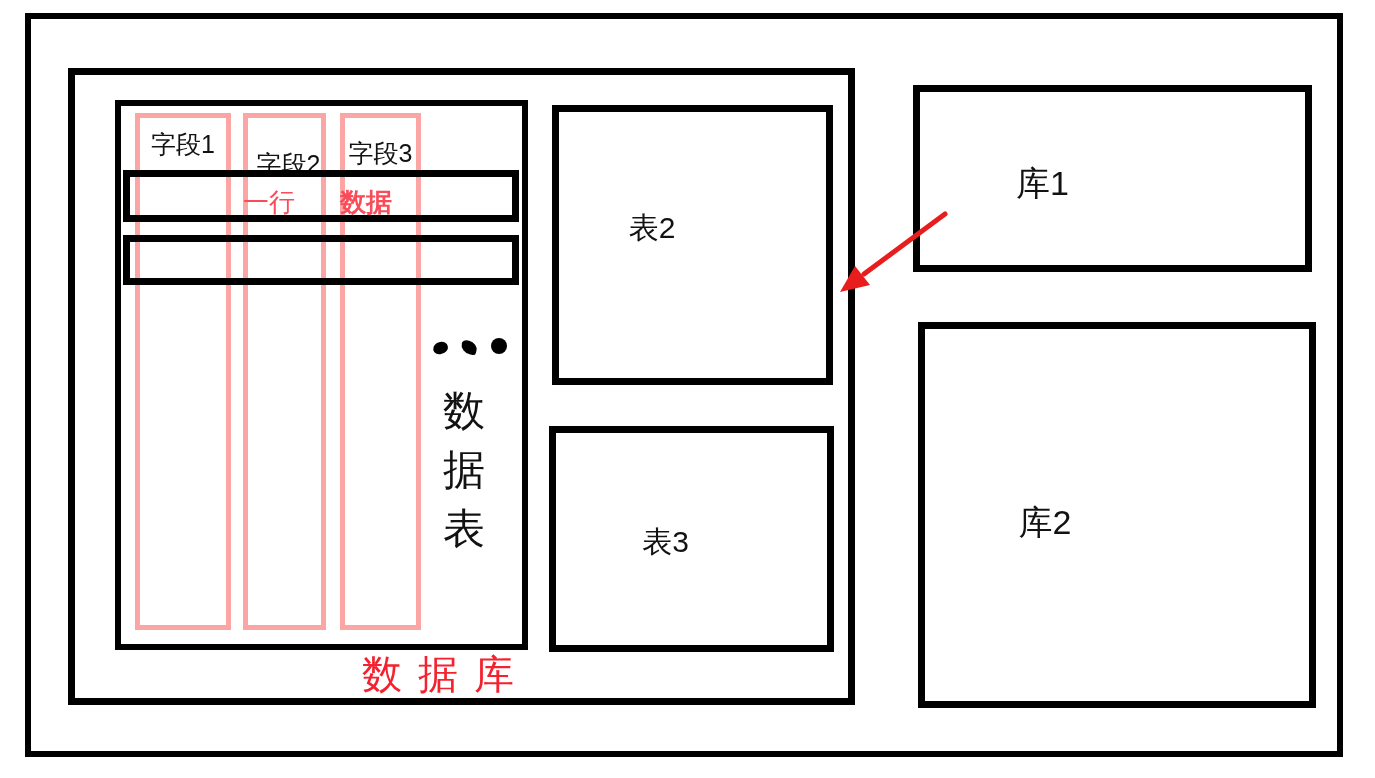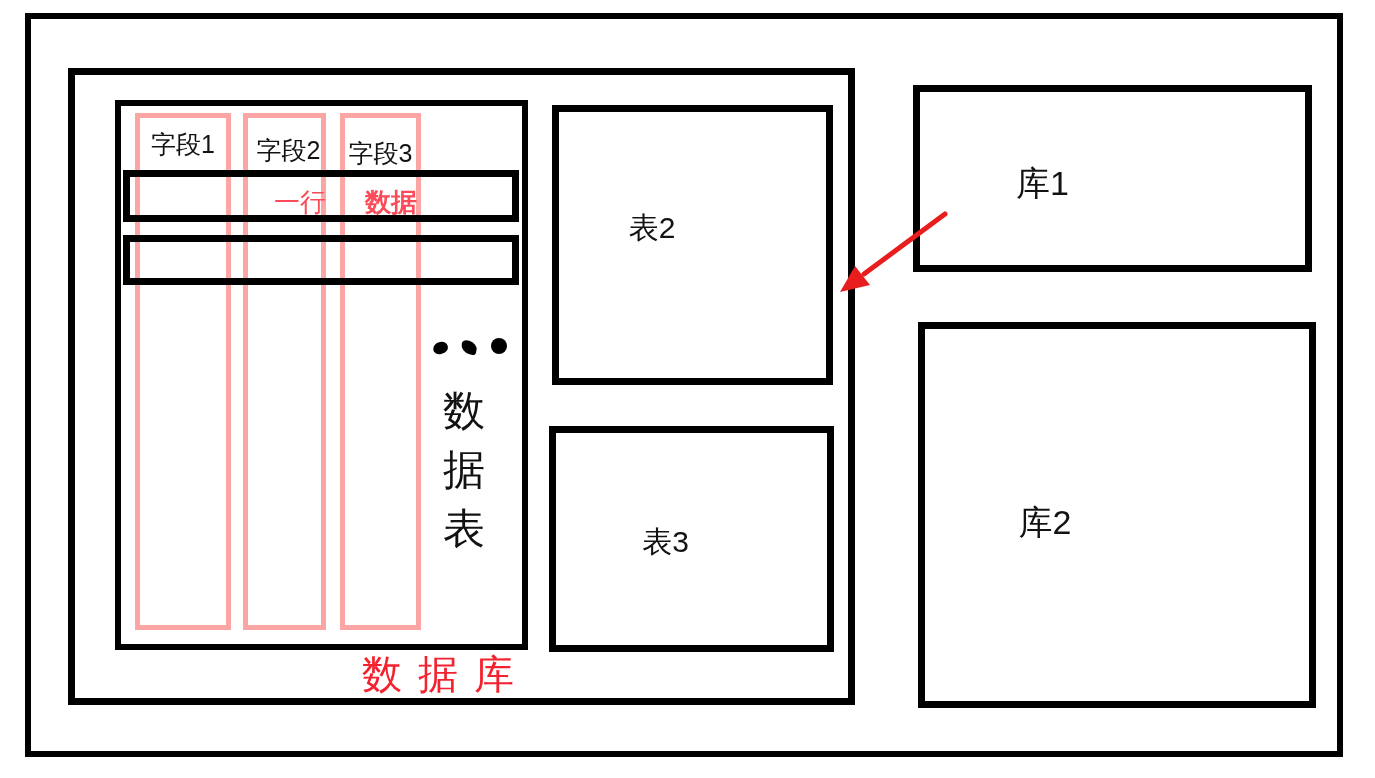--- a/index.html
+++ b/index.html
@@ -21,26 +21,26 @@
     position:absolute; left:287px; top:579px; font-size:40px; line-height:1;
     color:#f4212e; letter-spacing:16px; white-space:nowrap;text-align:center;
   }
   
   .col { position:absolute; box-sizing:border-box; border:5px solid #fca5a5; top:7px; height:517px; }
   .col-1 { left:14px;  width:96px; }
   .col-2 { left:122px; width:83px; }
   .col-3 { left:219px; width:81px; }
   .col-label { position:absolute; left:0; right:0; text-align:center; font-size:25px; line-height:1.1; color:#121212; white-space:nowrap; }
   .col-1 .col-label { top:13px; }
-  .col-2 .col-label { top:19px;margin-left:8px; }
+  .col-2 .col-label { top:33px;margin-left:8px; }
   .col-3 .col-label { top:22px; }
   .row { position:absolute; box-sizing:border-box; border:7px solid #000; left:2px; width:396px; }
   .row-1 { top:64px;  height:52px; }
   .row-2 { top:129px; height:50px; }
-  .row-annot { position:absolute; font-size:26px; line-height:28px; color:#fa4b58; text-align:right; }
+  .row-annot { position:absolute; font-size:26px; line-height:28px; color:#fa4b58; text-align:left; }
   .row-annot.a1 { left:122px; width:83px; top:82px; }
   .row-annot.a2 { left:219px; width:77px; top:82px;font-weight:bold; }
   .dots { position:absolute; left:312px; top:228px; width:80px; height:28px; }
   .dot { position:absolute; background:#000; }
   .dot-1 { left:0px;  top:8px; width:15px; height:12px; border-radius:60% 50% 55% 50%; transform:rotate(-12deg); }
   .dot-2 { left:28px; top:7px; width:16px; height:13px; border-radius:35% 65% 25% 75%; transform:rotate(14deg); }
   .dot-3 { left:58px; top:4px; width:16px; height:16px; border-radius:50%; }
   .v-label { position:absolute; left:320px; top:284px; width:46px; display:flex; flex-direction:column; align-items:center; gap:17px; }
   .v-label span { font-size:42px; line-height:1; color:#121212; }
   .center-label { position:absolute; inset:0; display:flex; align-items:center; justify-content:center; font-size:30px; color:#121212; }

